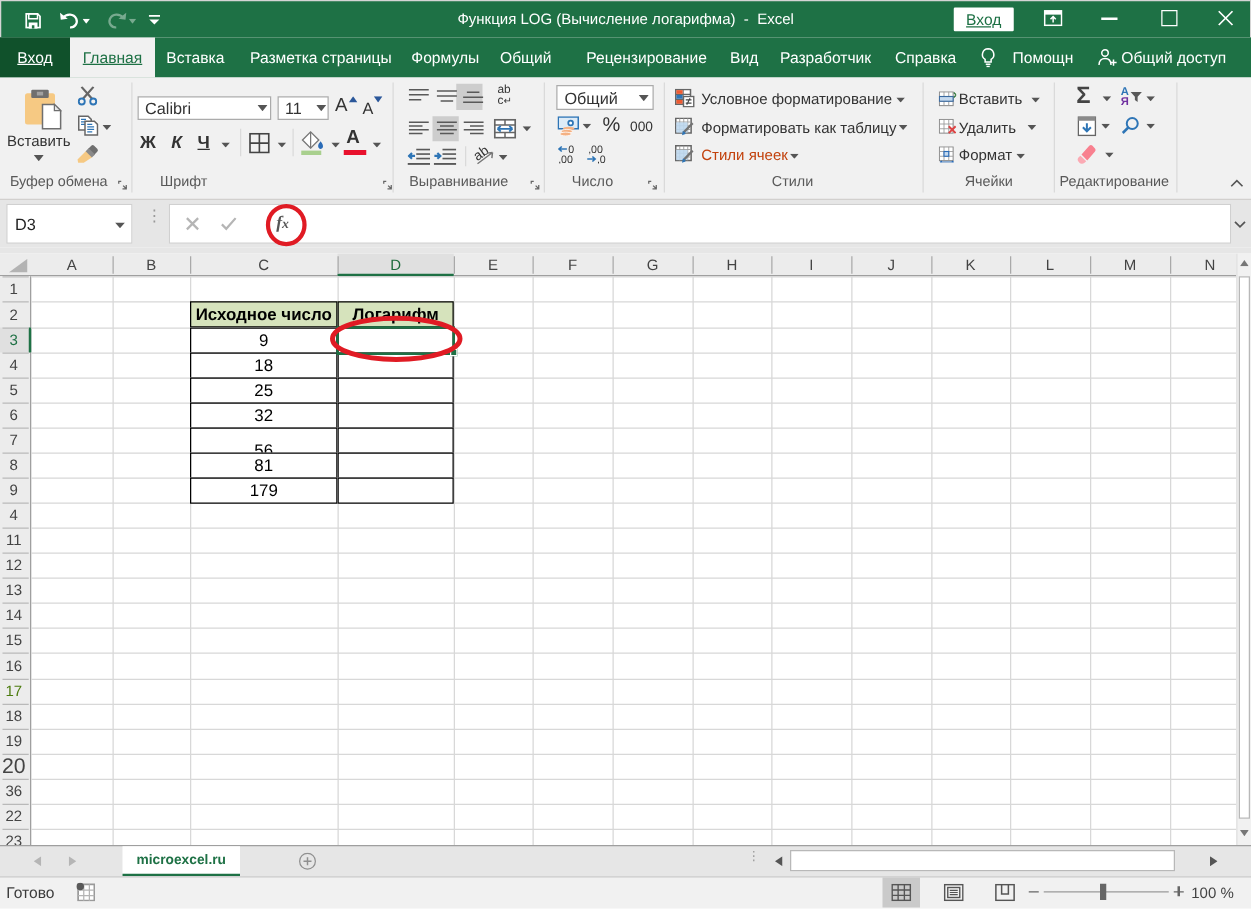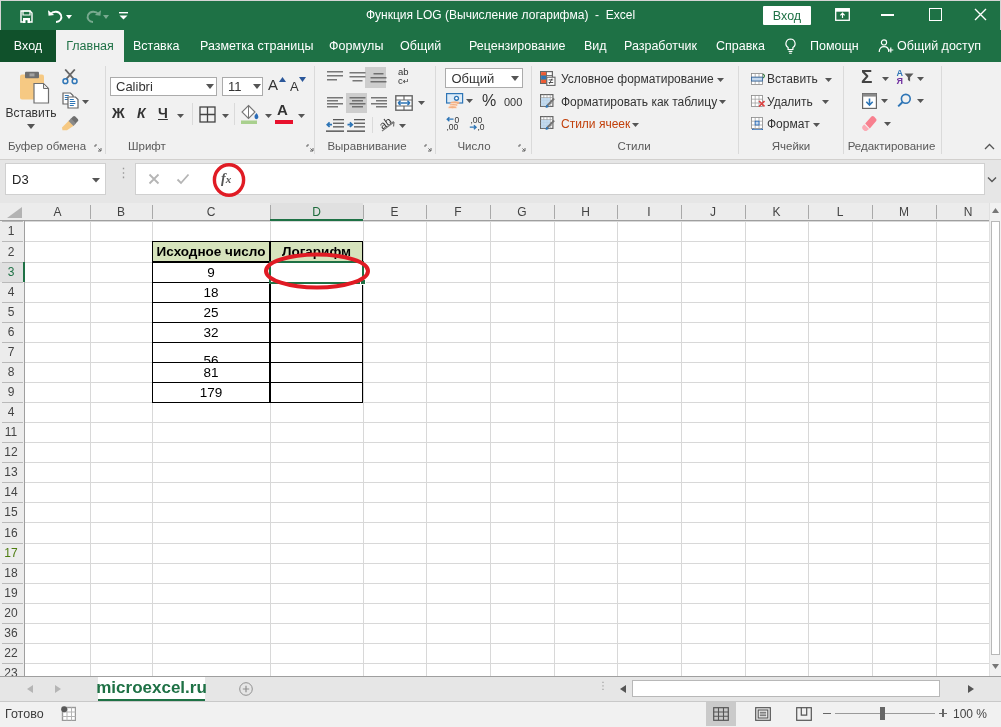--- a/index.html
+++ b/index.html
@@ -1,18 +1,18 @@
 <!DOCTYPE html>
 <html><head><meta charset="utf-8">
 <style>
 html,body{margin:0;padding:0;}
 body{width:1001px;height:727px;position:relative;overflow:hidden;
      font-family:"Liberation Sans",sans-serif;background:#fff;}
 .ab{position:absolute;}
-.ctr{display:flex;align-items:center;justify-content:center;}
+.ctr{display:flex;align-items:center;justify-content:center;text-decoration:underline;}
 svg{display:block}
 </style></head><body>
 
 <div class="ab" style="left:0;top:0;width:1001px;height:30px;background:#1E7145;border-top:1px solid #d5d5d5;border-left:1px solid #d5d5d5;border-right:1px solid #d5d5d5;box-sizing:border-box;"></div>
 <svg class="ab" style="left:20px;top:10px" width="13" height="13" viewBox="0 0 13 13">
 <path d="M1 1h9l2 2v9H1z" fill="none" stroke="#fff" stroke-width="1.4"></path>
 <path d="M3 1h7v4H3z" fill="none" stroke="#fff" stroke-width="1.2"></path>
 <path d="M3 8h7v5H3z" fill="#fff"></path>
     <path d="M5.5 10.2h2v2.8h-2z" fill="#1E7145"></path>
 </svg>
@@ -447,21 +447,21 @@
 <div class="ab" style="left:0;top:502px;width:22px;height:20px;font-size:12px;color:#444;display:flex;align-items:center;justify-content:center;">15</div>
 <div class="ab" style="left:2px;top:502px;width:21px;height:1px;background:#b9b9b9;"></div>
 <div class="ab" style="left:0;top:522px;width:22px;height:21px;font-size:12px;color:#444;display:flex;align-items:center;justify-content:center;">16</div>
 <div class="ab" style="left:2px;top:522px;width:21px;height:1px;background:#b9b9b9;"></div>
 <div class="ab" style="left:0;top:543px;width:22px;height:20px;font-size:12px;color:#4d7c0f;display:flex;align-items:center;justify-content:center;">17</div>
 <div class="ab" style="left:2px;top:543px;width:21px;height:1px;background:#b9b9b9;"></div>
 <div class="ab" style="left:0;top:563px;width:22px;height:20px;font-size:12px;color:#444;display:flex;align-items:center;justify-content:center;">18</div>
 <div class="ab" style="left:2px;top:563px;width:21px;height:1px;background:#b9b9b9;"></div>
 <div class="ab" style="left:0;top:583px;width:22px;height:20px;font-size:12px;color:#444;display:flex;align-items:center;justify-content:center;">19</div>
 <div class="ab" style="left:2px;top:583px;width:21px;height:1px;background:#b9b9b9;"></div>
-<div class="ab" style="left:0;top:603px;width:22px;height:20px;font-size:12px;color:#444;display:flex;align-items:center;justify-content:center;">20</div>
+<div class="ab" style="left:0;top:603px;width:22px;height:20px;font-size:17px;color:#444;display:flex;align-items:center;justify-content:center;">20</div>
 <div class="ab" style="left:2px;top:603px;width:21px;height:1px;background:#b9b9b9;"></div>
 <div class="ab" style="left:0;top:623px;width:22px;height:20px;font-size:12px;color:#444;display:flex;align-items:center;justify-content:center;">36</div>
 <div class="ab" style="left:2px;top:623px;width:21px;height:1px;background:#b9b9b9;"></div>
 <div class="ab" style="left:0;top:643px;width:22px;height:20px;font-size:12px;color:#444;display:flex;align-items:center;justify-content:center;">22</div>
 <div class="ab" style="left:2px;top:643px;width:21px;height:1px;background:#b9b9b9;"></div>
 <div class="ab" style="left:0;top:663px;width:22px;height:20px;font-size:12px;color:#444;display:flex;align-items:center;justify-content:center;">23</div>
 <div class="ab" style="left:2px;top:663px;width:21px;height:1px;background:#b9b9b9;"></div>
 <div class="ab" style="left:90px;top:221px;width:1px;height:455px;background:#D8D8D8;"></div>
 <div class="ab" style="left:152px;top:221px;width:1px;height:455px;background:#D8D8D8;"></div>
 <div class="ab" style="left:270px;top:221px;width:1px;height:455px;background:#D8D8D8;"></div>
@@ -530,21 +530,21 @@
 <svg class="ab" style="left:992px;top:664px" width="7" height="5" viewBox="0 0 7 5">
     <path d="M3.5 5 L7 0 H0 z" fill="#777"></path>
   </svg>
 <div class="ab" style="left:0;top:676px;width:1001px;height:25px;background:#E6E6E6;border-top:1px solid #9f9f9f;box-sizing:border-box;"></div>
 <svg class="ab" style="left:27px;top:685px" width="6" height="8" viewBox="0 0 6 8">
     <path d="M6 0 L0 4 L6 8 z" fill="#B5B5B5"></path>
   </svg>
 <svg class="ab" style="left:55px;top:685px" width="6" height="8" viewBox="0 0 6 8">
     <path d="M0 0 L6 4 L0 8 z" fill="#B5B5B5"></path>
   </svg>
-<div class="ab" style="left:98px;top:677px;width:107px;height:24px;background:#fff;border-bottom:2px solid #1E7145;box-sizing:border-box;font-size:17px;font-weight:bold;color:#1E7145;display:flex;align-items:center;justify-content:center;">microexcel.ru</div>
+<div class="ab" style="left:98px;top:677px;width:94px;height:24px;background:#fff;border-bottom:2px solid #1E7145;box-sizing:border-box;font-size:11px;font-weight:bold;color:#1E7145;display:flex;align-items:center;justify-content:center;">microexcel.ru</div>
 <svg class="ab" style="left:239px;top:682px" width="14" height="14" viewBox="0 0 14 14">
 <circle cx="7" cy="7" r="6.3" fill="none" stroke="#909090" stroke-width="1"></circle>
 <path d="M7 3.8 v6.4 M3.8 7 h6.4" stroke="#909090" stroke-width="1.2"></path>
   </svg>
 <div class="ab" style="left:598px;top:684px;color:#999;font-size:10px;line-height:4px;">⋮</div>
 <svg class="ab" style="left:620px;top:685px" width="6" height="8" viewBox="0 0 6 8">
     <path d="M6 0 L0 4 L6 8 z" fill="#555"></path>
   </svg>
 <div class="ab" style="left:632px;top:680px;width:308px;height:17px;background:#fff;border:1px solid #B8B8B8;box-sizing:border-box;"></div>
 <svg class="ab" style="left:968px;top:685px" width="6" height="8" viewBox="0 0 6 8">

